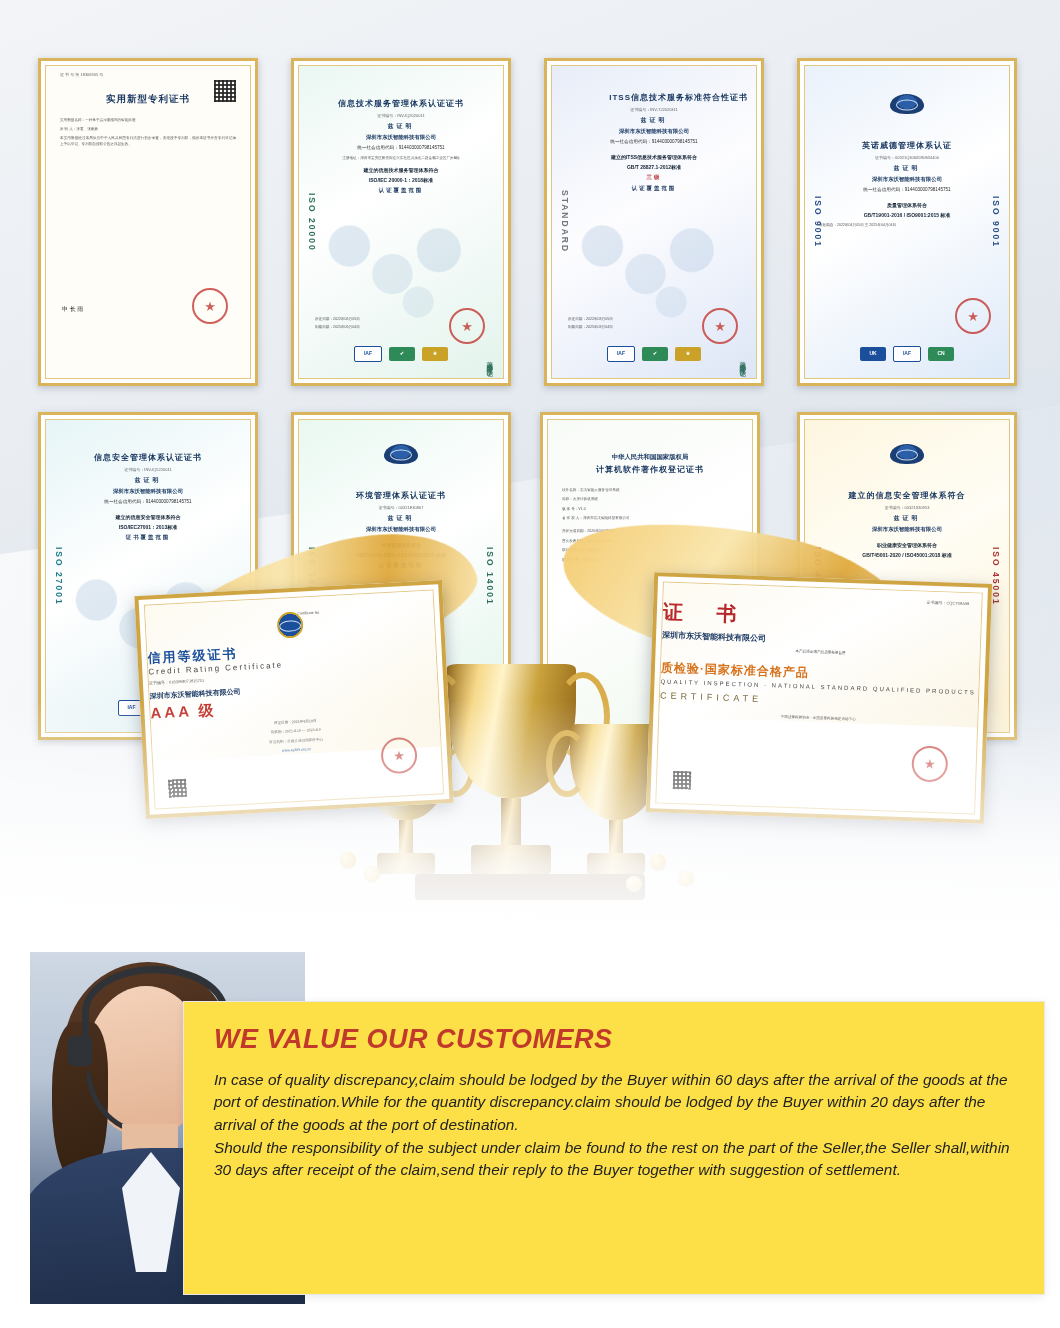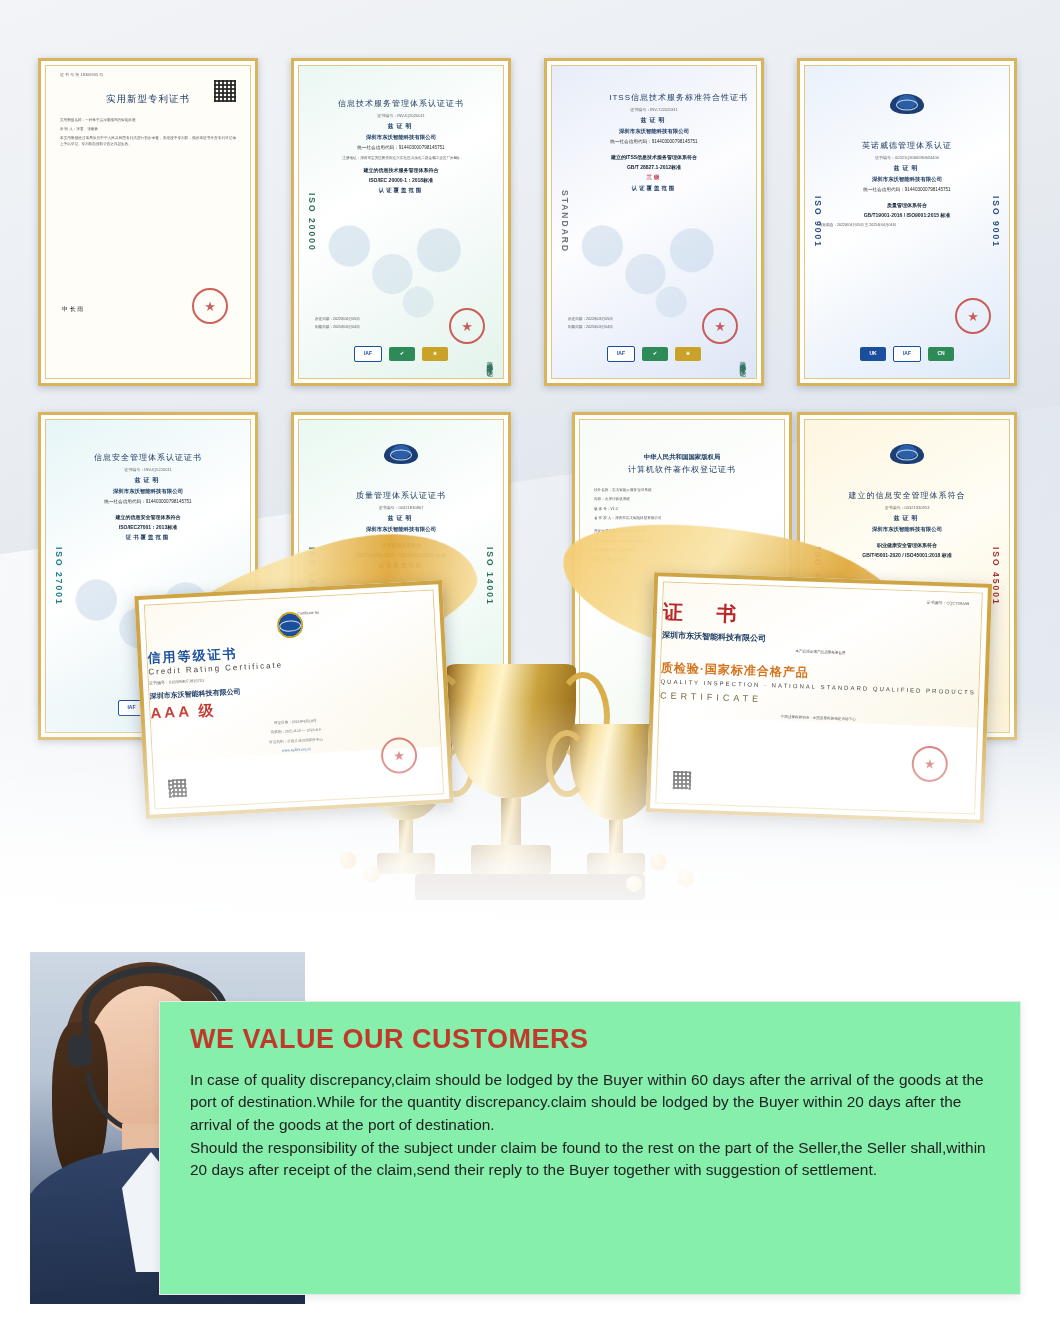--- a/index.html
+++ b/index.html
@@ -54,21 +54,21 @@
   .sheet.green{background:linear-gradient(150deg,#eaf7f2 0%,#ffffff 40%,#e3f3ec 100%);}
   .sheet.blue{background:linear-gradient(150deg,#e9f1fb 0%,#ffffff 45%,#dde9f8 100%);}
   .sheet.navy{background:linear-gradient(150deg,#e7edf8 0%,#fdfdff 45%,#dde6f6 100%);}
   .sheet.cream{background:linear-gradient(150deg,#fdfaf0 0%,#ffffff 45%,#fbf5e4 100%);}
   .sheet.plain{background:#fffdf8;}
   .sheet.teal{background:linear-gradient(150deg,#e6f5f7 0%,#ffffff 45%,#ddeff3 100%);}
   .sheet.mint{background:linear-gradient(150deg,#e9f8f1 0%,#ffffff 45%,#e0f4ea 100%);}
   .sheet.ivory{background:linear-gradient(150deg,#f7fbf6 0%,#ffffff 45%,#eef7ec 100%);}
   .sheet.gold{background:linear-gradient(150deg,#fdf6e0 0%,#fffdf5 45%,#fbf0d2 100%);}
 
-  .c-title{font-size:9.5px;font-weight:normal;color:#16355f;letter-spacing:1px;margin:26px 0 3px;}
+  .c-title{font-size:9.5px;font-weight:bold;color:#16355f;letter-spacing:1px;margin:26px 0 3px;}
   .c-title.sm{font-size:8px;}
   .c-sub{font-size:4px;color:#666;margin-bottom:4px;}
   .c-line{font-size:5.4px;color:#1b3a63;font-weight:bold;margin:3px 0;}
   .c-line2{font-size:4.6px;color:#2b2b2b;margin:2px 0;}
   .c-body{font-size:3.6px;color:#555;line-height:1.5;text-align:justify;padding:0 6px;margin-top:4px;}
   .c-zheng{font-size:6px;color:#1b3a63;font-weight:bold;letter-spacing:3px;margin:4px 0 2px;}
   .c-std{font-size:5px;color:#123;font-weight:bold;margin-top:3px;}
   .c-scope{font-size:5.4px;color:#0e2d55;font-weight:bold;letter-spacing:2px;margin-top:3px;}
 
   
@@ -253,25 +253,26 @@
     clip-path:polygon(50% 0,100% 30%,76% 100%,24% 100%,0 30%);
   }
   .hand{
     position:absolute;left:176px;top:120px;width:46px;height:60px;border-radius:40% 45% 50% 50%;
     background:linear-gradient(160deg,#f0c6ab,#dca径 0,#d9ae90);
     background:linear-gradient(160deg,#f0c6ab,#d9ae90);
     transform:rotate(-14deg);
   }
 
   .textcard{
-    position:absolute;left:160px;top:1002px;width:860px;height:292px;
-    background:#86efac;
+    position:absolute;left:184px;top:1002px;width:860px;height:292px;
+    background:#fde047;
     box-shadow:0 0 0 1px #e8e8e8, 0 2px 10px rgba(0,0,0,.10);
     padding:22px 30px 0 30px;
     box-sizing:border-box;
+    font-style:italic;
   }
   .headline{
     font-size:27px;font-weight:bold;color:#c0392b;letter-spacing:.5px;margin:0 0 14px 0;
   }
   .paras p{
     margin:0;font-size:15.4px;line-height:1.45;color:#222;
   }
   .paras p + p{margin-top:1px;}
 </style>
 </head>
@@ -415,32 +416,32 @@
     <div class="cert" style="left:291px;top:412px;width:214px;height:322px;">
       <div class="inner">
         <div class="sheet mint">
           <div class="vband left">
               <span>ISO 14001</span>
             </div>
           <div class="vband right">
               <span>ISO 14001</span>
             </div>
           <div class="crest" style="margin-top:18px;"></div>
-          <div class="c-title sm">质量管理体系认证证书</div>
+          <div class="c-title sm">环境管理体系认证证书</div>
           <div class="c-sub">证书编号：00321E30867</div>
           <div class="c-zheng">兹证明</div>
           <div class="c-line">深圳市东沃智能科技有限公司</div>
           <div class="c-std" style="margin-top:8px;">环境管理体系符合</div>
           <div class="c-std">GB/T24001-2016 / ISO14001:2015 标准</div>
           <div class="c-scope">认证覆盖范围</div>
         </div>
       </div>
     </div>
 
-    <div class="cert" style="left:572px;top:412px;width:214px;height:322px;">
+    <div class="cert" style="left:540px;top:412px;width:214px;height:322px;">
       <div class="inner">
         <div class="sheet ivory">
           <div class="c-line" style="margin-top:26px;font-size:6.4px;">中华人民共和国国家版权局</div>
           <div class="c-title sm" style="margin-top:2px;">计算机软件著作权登记证书</div>
           <div class="c-body" style="text-align:left;margin-top:12px;">软件名称：东沃智能云服务管理系统</div>
           <div class="c-body" style="text-align:left;">简称：大屏计算机系统</div>
           <div class="c-body" style="text-align:left;">版 本 号：V1.0</div>
           <div class="c-body" style="text-align:left;">著 作 权 人：深圳市东沃智能科技有限公司</div>
           <div class="c-body" style="text-align:left;margin-top:8px;">开发完成日期：2020年04月30日</div>
           <div class="c-body" style="text-align:left;">首次发表日期：2020年04月30日</div>
@@ -555,15 +556,15 @@
     <div class="suit"></div>
     <div class="shirt"></div>
     <div class="hand"></div>
   </div>
 </div>
 
 <div class="textcard">
   <div class="headline">WE VALUE OUR CUSTOMERS</div>
   <div class="paras">
     <p>In case of quality discrepancy,claim should be lodged by the Buyer within 60 days after the arrival of the goods at the port of destination.While for the quantity discrepancy.claim should be lodged by the Buyer within 20 days after the arrival of the goods at the port of destination.</p>
-    <p>Should the responsibility of the subject under claim be found to the rest on the part of the Seller,the Seller shall,within 20 days after receipt of the claim,send their reply to the Buyer together with suggestion of settlement.</p>
+    <p>Should the responsibility of the subject under claim be found to the rest on the part of the Seller,the Seller shall,within 30 days after receipt of the claim,send their reply to the Buyer together with suggestion of settlement.</p>
   </div>
 </div>
 
 </body></html>

